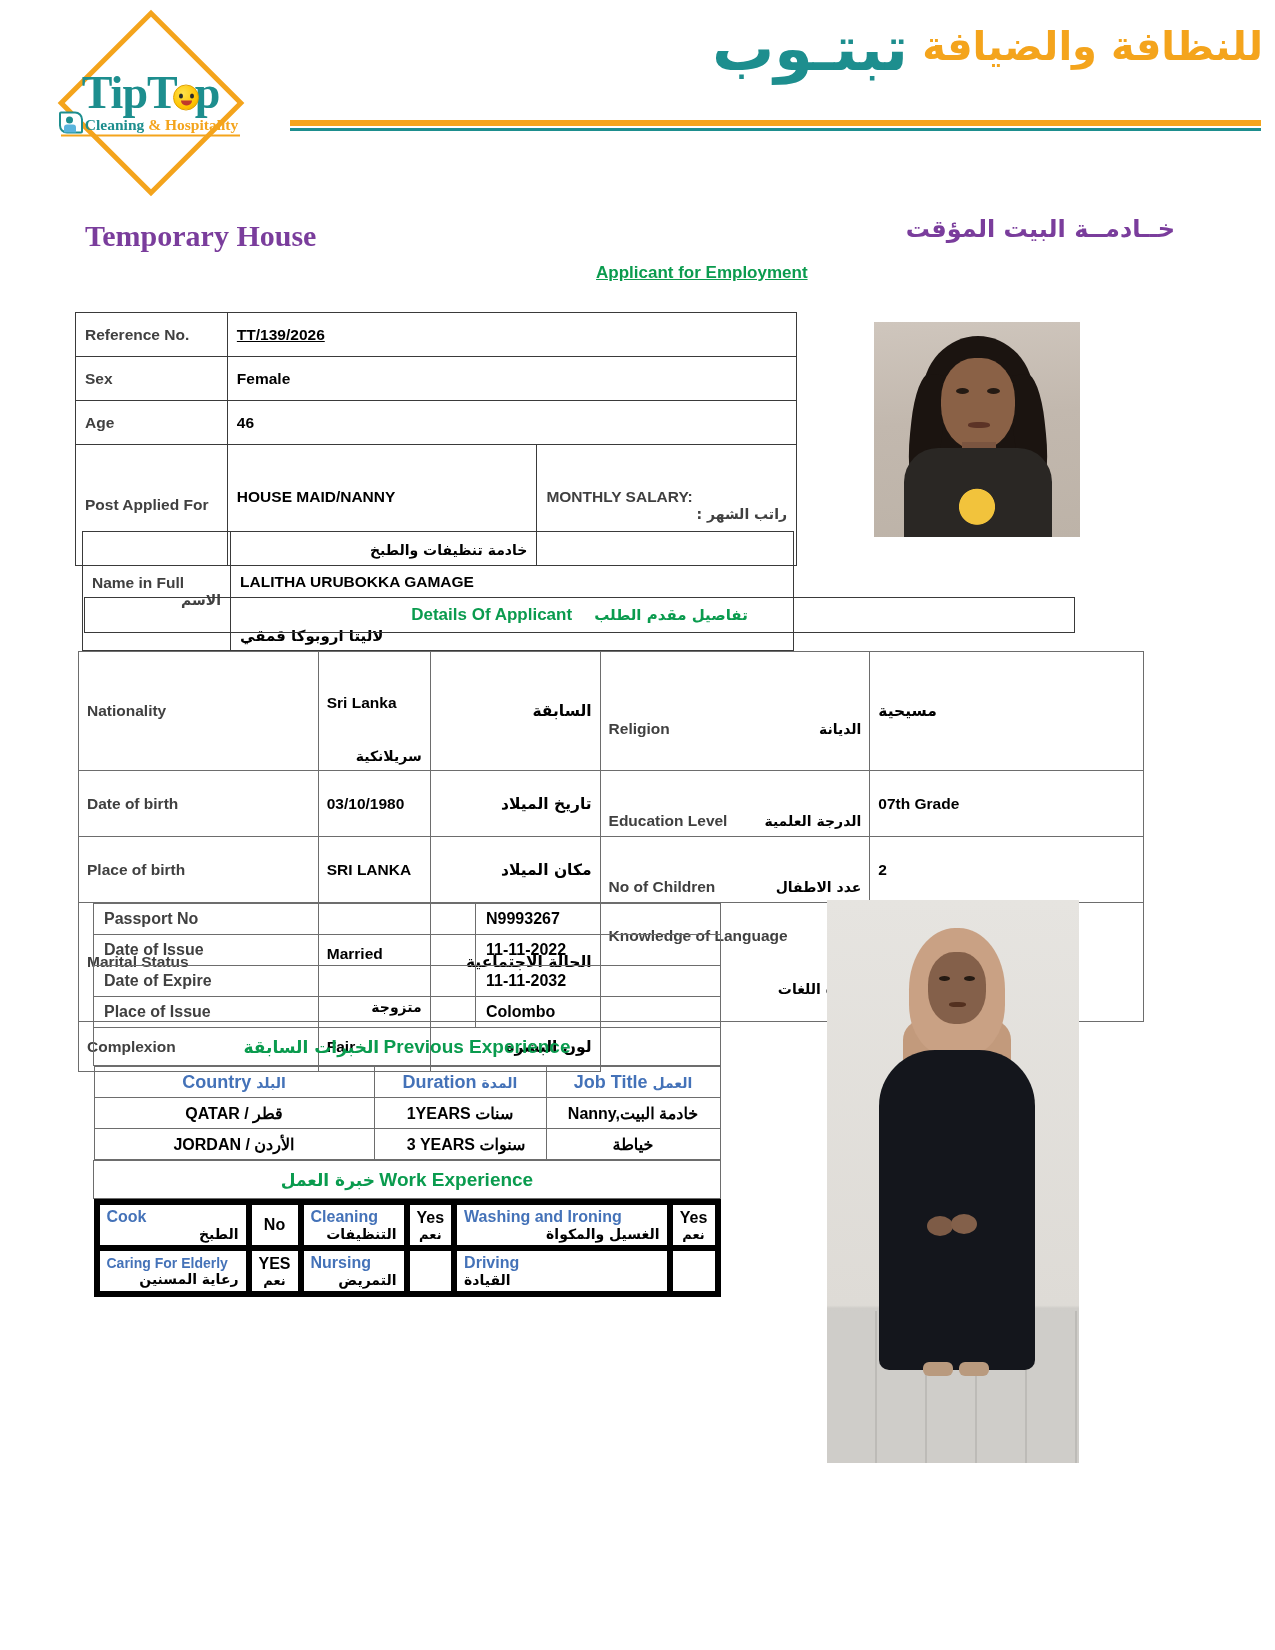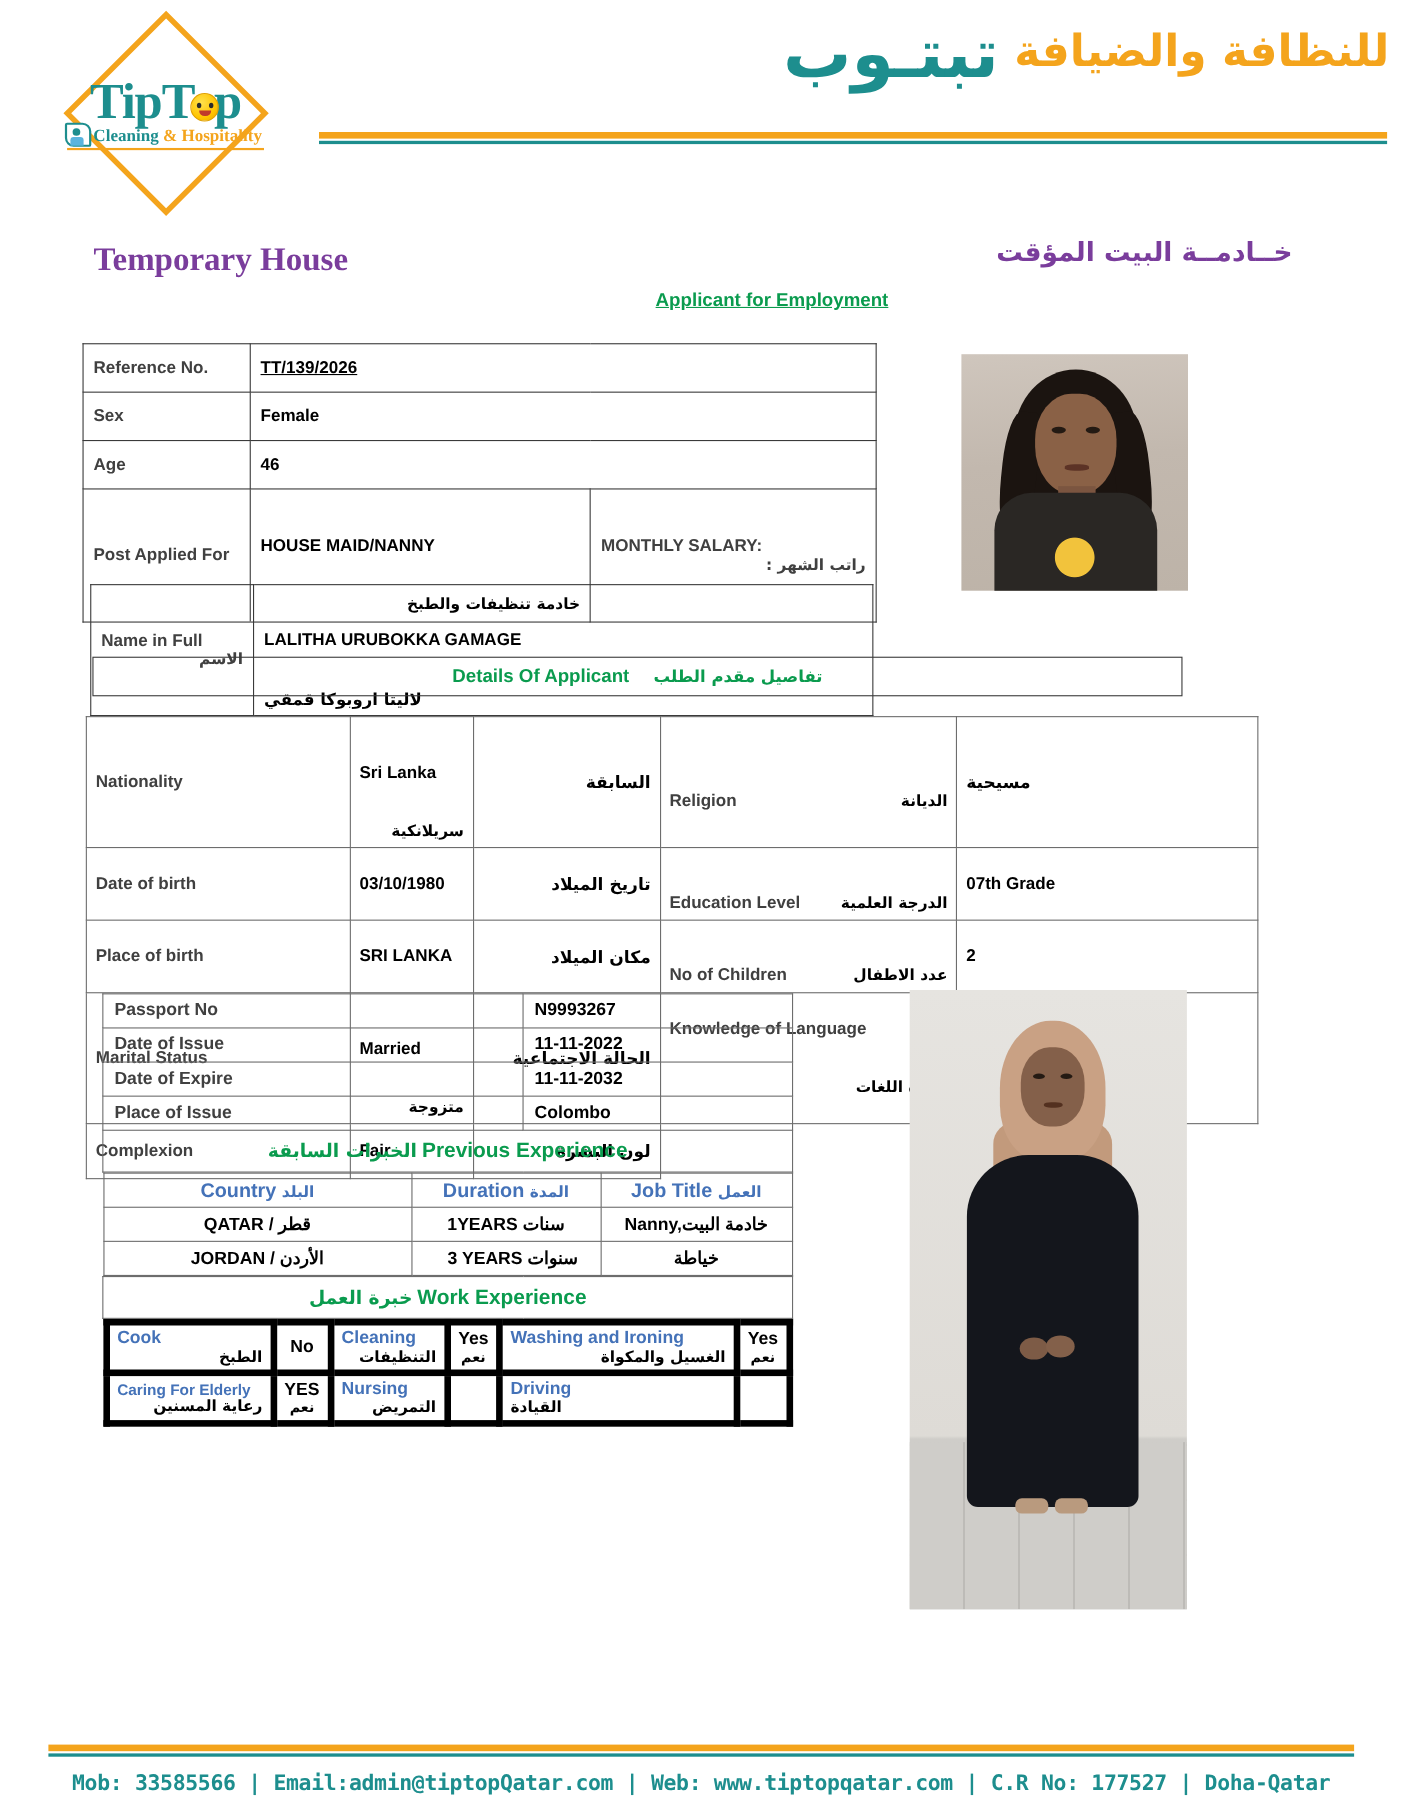--- a/index.html
+++ b/index.html
@@ -550,19 +550,14 @@
       <div class="pf-eyeL"></div>
       <div class="pf-eyeR"></div>
     <div class="pf-mouth"></div>
     <div class="pf-abaya"></div>
     <div class="pf-handL"></div>
       <div class="pf-handR"></div>
     <div class="pf-shoeL"></div>
       <div class="pf-shoeR"></div>
   </div>
 
-  <div class="footer">
-    <div class="f-rule-o"></div>
-    <div class="f-rule-t"></div>
-    <div class="f-text">Mob: 33585566 | Email:admin@tiptopQatar.com | Web: www.tiptopqatar.com | C.R No: 177527 | Doha-Qatar</div>
-  </div>
 
 </div>
 
 </body></html>

